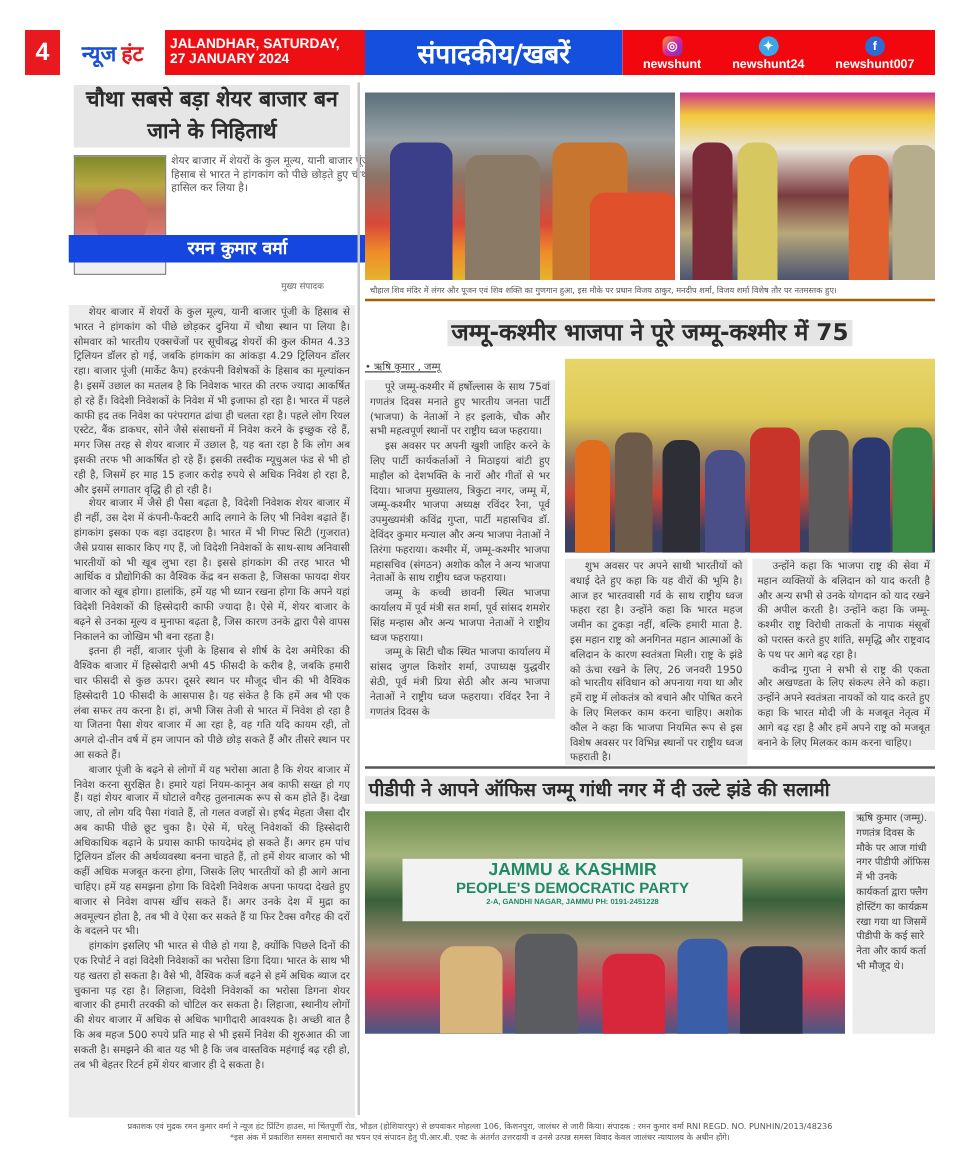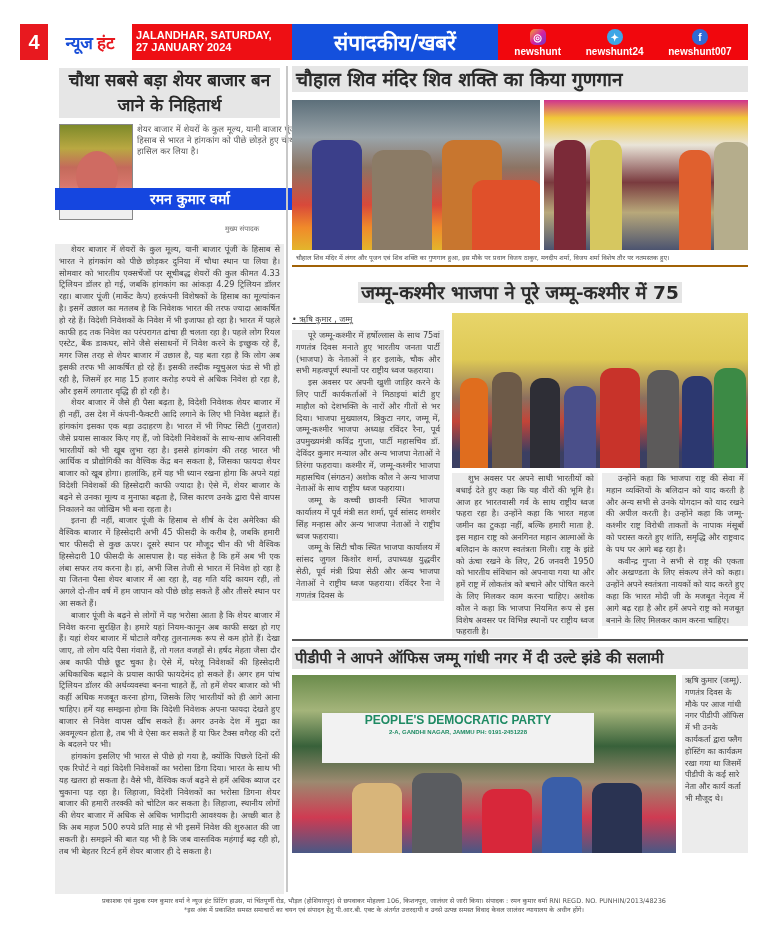--- a/index.html
+++ b/index.html
@@ -111,21 +111,20 @@
     <p>इतना ही नहीं, बाजार पूंजी के हिसाब से शीर्ष के देश अमेरिका की वैश्विक बाजार में हिस्सेदारी अभी 45 फीसदी के करीब है, जबकि हमारी चार फीसदी से कुछ ऊपर। दूसरे स्थान पर मौजूद चीन की भी वैश्विक हिस्सेदारी 10 फीसदी के आसपास है। यह संकेत है कि हमें अब भी एक लंबा सफर तय करना है। हां, अभी जिस तेजी से भारत में निवेश हो रहा है या जितना पैसा शेयर बाजार में आ रहा है, वह गति यदि कायम रही, तो अगले दो-तीन वर्ष में हम जापान को पीछे छोड़ सकते हैं और तीसरे स्थान पर आ सकते हैं।</p>
     <p>बाजार पूंजी के बढ़ने से लोगों में यह भरोसा आता है कि शेयर बाजार में निवेश करना सुरक्षित है। हमारे यहां नियम-कानून अब काफी सख्त हो गए हैं। यहां शेयर बाजार में घोटाले वगैरह तुलनात्मक रूप से कम होते हैं। देखा जाए, तो लोग यदि पैसा गंवाते हैं, तो गलत वजहों से। हर्षद मेहता जैसा दौर अब काफी पीछे छूट चुका है। ऐसे में, घरेलू निवेशकों की हिस्सेदारी अधिकाधिक बढ़ाने के प्रयास काफी फायदेमंद हो सकते हैं। अगर हम पांच ट्रिलियन डॉलर की अर्थव्यवस्था बनना चाहते हैं, तो हमें शेयर बाजार को भी कहीं अधिक मजबूत करना होगा, जिसके लिए भारतीयों को ही आगे आना चाहिए। हमें यह समझना होगा कि विदेशी निवेशक अपना फायदा देखते हुए बाजार से निवेश वापस खींच सकते हैं। अगर उनके देश में मुद्रा का अवमूल्यन होता है, तब भी वे ऐसा कर सकते हैं या फिर टैक्स वगैरह की दरों के बदलने पर भी।</p>
     <p>हांगकांग इसलिए भी भारत से पीछे हो गया है, क्योंकि पिछले दिनों की एक रिपोर्ट ने वहां विदेशी निवेशकों का भरोसा डिगा दिया। भारत के साथ भी यह खतरा हो सकता है। वैसे भी, वैश्विक कर्ज बढ़ने से हमें अधिक ब्याज दर चुकाना पड़ रहा है। लिहाजा, विदेशी निवेशकों का भरोसा डिगना शेयर बाजार की हमारी तरक्की को चोटिल कर सकता है। लिहाजा, स्थानीय लोगों की शेयर बाजार में अधिक से अधिक भागीदारी आवश्यक है। अच्छी बात है कि अब महज 500 रुपये प्रति माह से भी इसमें निवेश की शुरुआत की जा सकती है। समझने की बात यह भी है कि जब वास्तविक महंगाई बढ़ रही हो, तब भी बेहतर रिटर्न हमें शेयर बाजार ही दे सकता है।</p>
   </div>
 </article>
 <div class="col-rule"></div>
 
 <section class="right-area">
 
   <article>
-    <h2 class="art2-title">चौहाल शिव मंदिर शिव शक्ति का किया गुणगान</h2>
     <div class="photo-row">
       <div class="photo photo-temple1">
         <div class="person" style="left:20px;width:50px;height:110px;background:#3b3f8a;"></div>
         <div class="person" style="left:80px;width:60px;height:100px;background:#8b7b66;"></div>
         <div class="person" style="left:150px;width:60px;height:110px;background:#c8762f;"></div>
         <div class="person" style="left:180px;width:70px;height:70px;background:#e0502a;"></div>
       </div>
       <div class="photo photo-temple2">
         <div class="person" style="left:10px;width:32px;height:110px;background:#7b2a38;"></div>
         <div class="person" style="left:46px;width:32px;height:110px;background:#d6c760;"></div>
@@ -169,20 +168,21 @@
       </div>
       <div class="art3-rule"></div>
     </div>
   </article>
 
   <article>
     <h2 class="art4-title">पीडीपी ने आपने ऑफिस जम्मू गांधी नगर में दी उल्टे झंडे की सलामी</h2>
     <div class="art4-row">
       <div class="photo-pdp">
         <div class="pdp-banner">
+          <div class="pdp-b1">JAMMU &amp; KASHMIR</div>
           <div class="pdp-b2">PEOPLE'S DEMOCRATIC PARTY</div>
           <div class="pdp-b3">2-A, GANDHI NAGAR, JAMMU  PH: 0191-2451228</div>
         </div>
         <div class="person" style="left:60px;width:50px;height:70px;background:#d8b57a;"></div>
         <div class="person" style="left:120px;width:50px;height:80px;background:#5a5c60;"></div>
         <div class="person" style="left:190px;width:50px;height:64px;background:#d8273a;"></div>
         <div class="person" style="left:250px;width:40px;height:76px;background:#3a5ea8;"></div>
         <div class="person" style="left:300px;width:50px;height:70px;background:#2a3352;"></div>
       </div>
       <div class="art4-side">ऋषि कुमार (जम्मू). गणतंत्र दिवस के मौके पर आज गांधी नगर पीडीपी ऑफिस में भी उनके कार्यकर्ता द्वारा फ्लैग होस्टिंग का कार्यक्रम रखा गया था जिसमें पीडीपी के कई सारे नेता और कार्य कर्ता भी मौजूद थे।</div>

